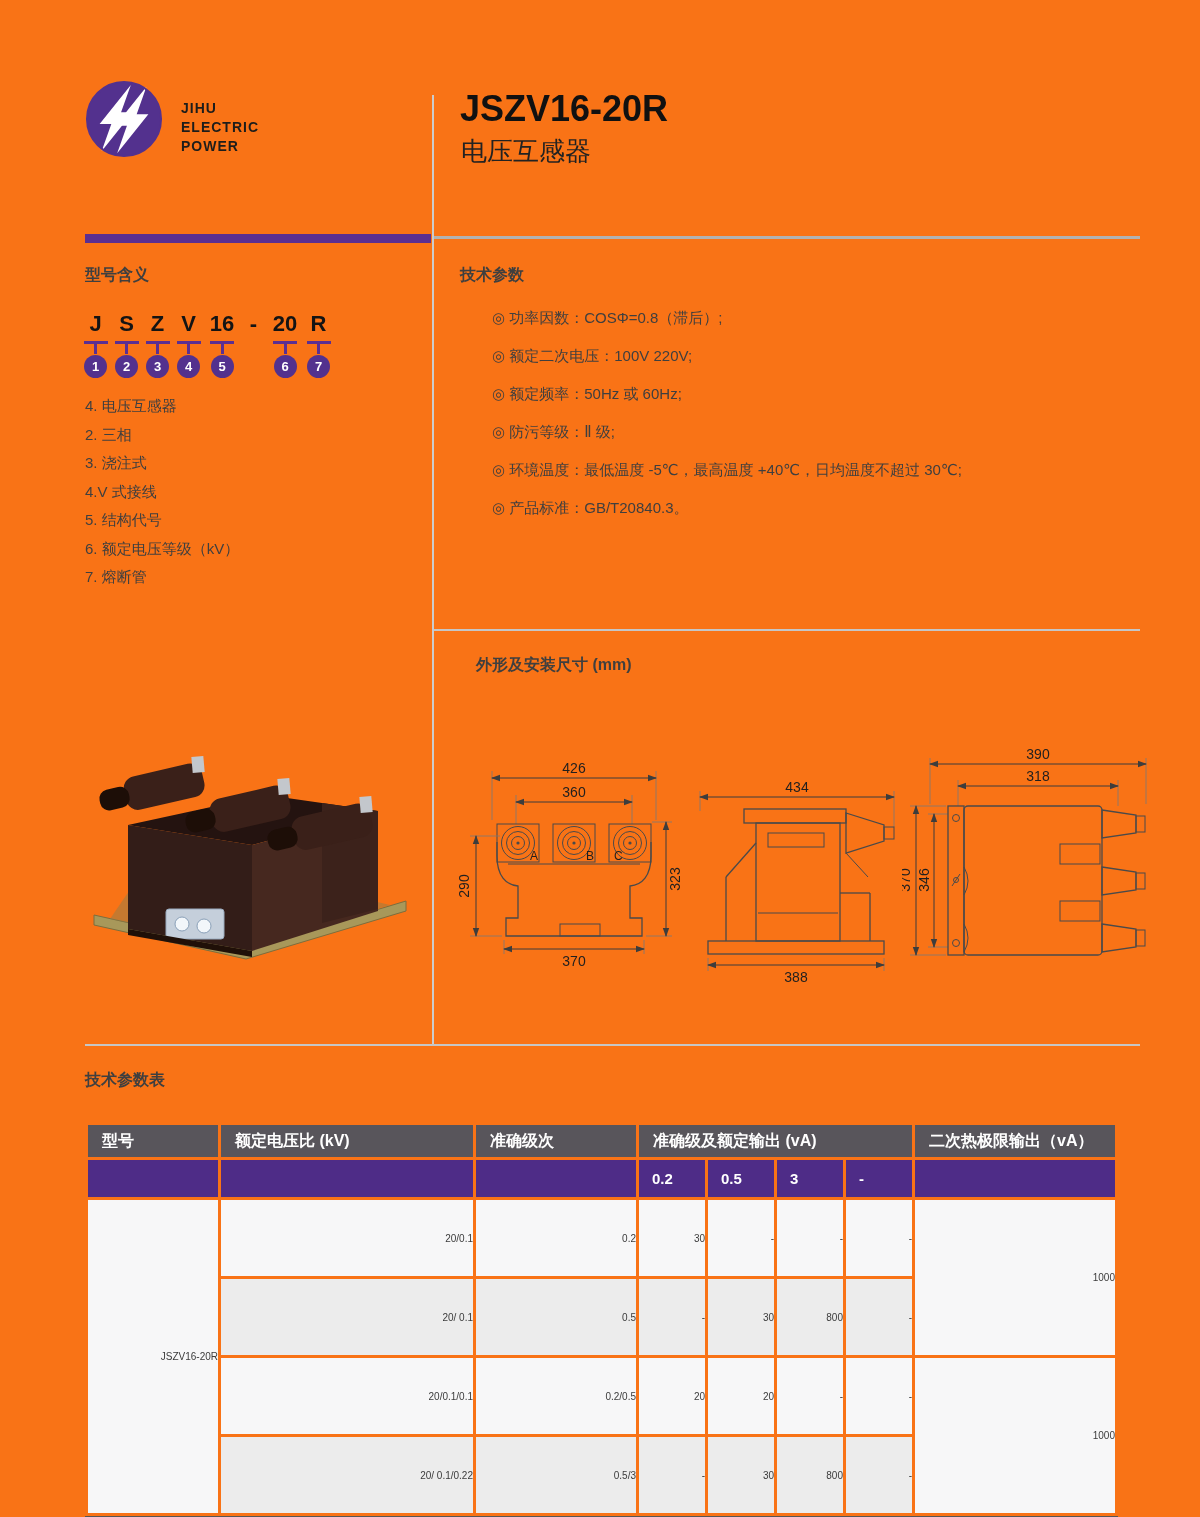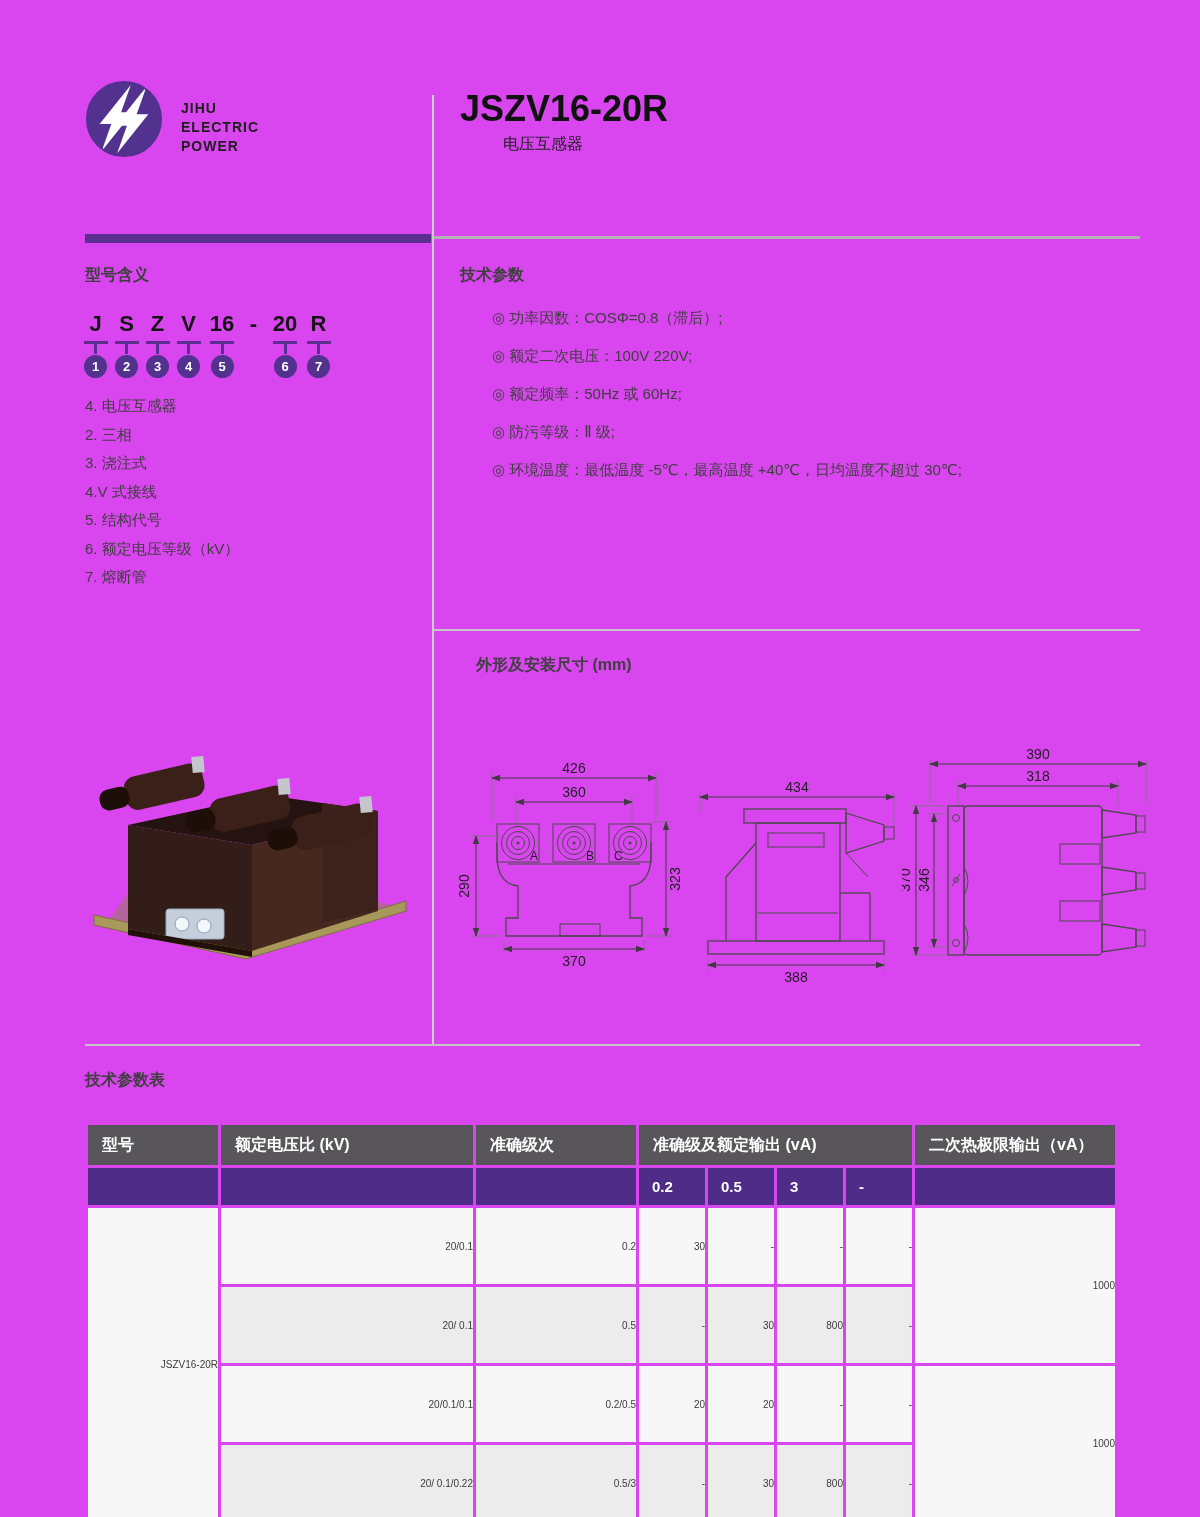--- a/index.html
+++ b/index.html
@@ -1,25 +1,25 @@
 <!DOCTYPE html>
 <html><head>
 <meta charset="utf-8">
 <style>
   html,body{margin:0;padding:0;background:#ffffff;}
-  .page{position:relative;width:1200px;height:1517px;background:#d946ef;overflow:hidden;
+  .page{position:relative;width:1200px;height:1517px;background:#f97316;overflow:hidden;
         font-family:"Liberation Sans","DejaVu Sans",sans-serif;color:#3b3b3b;}
   .abs{position:absolute;}
 
   
   .logo-mark{left:85px;top:80px;width:78px;height:78px;}
   .logo-text{left:181px;top:99px;font-size:14px;font-weight:700;letter-spacing:1px;
              line-height:19px;color:#1d1d1b;}
   .title-model{left:460px;top:88px;font-size:36px;font-weight:800;color:#111;letter-spacing:0;}
-  .title-product{left:461px;top:134px;font-size:16px;color:#222;margin-left:42px;}
+  .title-product{left:461px;top:134px;font-size:26px;color:#222;}
 
   .vline{left:432px;top:95px;width:2px;height:950px;background:#cccccc;}
   .purple-bar{left:85px;top:234px;width:346px;height:9px;background:#5b2f91;}
   .hline-top-right{left:434px;top:236px;width:706px;height:3px;background:#b2b2b2;}
   .hline-mid-right{left:434px;top:629px;width:706px;height:2px;background:#c6c6c6;}
   .hline-bottom{left:85px;top:1044px;width:1055px;height:2px;background:#c6c6c6;}
 
   .section-heading{font-size:16px;font-weight:700;color:#3f3f3f;}
   .h-model{left:85px;top:265px;}
   .h-tech{left:460px;top:265px;}
@@ -53,21 +53,21 @@
   .ext{stroke:#787878;stroke-width:0.8;fill:none;}
   .dim{stroke:#3d3d3d;stroke-width:1;fill:none;}
   .dimtxt{font:14px "Liberation Sans",sans-serif;fill:#1f1f1f;}
   .abclbl{font:12px "Liberation Sans",sans-serif;fill:#1f1f1f;}
 
   
   .table-wrap{left:85px;top:1122px;width:1033px;border-bottom:3px solid #565656;}
   table{border-collapse:separate;border-spacing:3px;table-layout:fixed;width:1033px;}
   th,td{margin:0;overflow:hidden;white-space:nowrap;}
   .th1{background:#58555b;color:#fff;font-size:16px;font-weight:700;text-align:left;
-       padding:0 0 0 14px;height:40px;}
+       padding:0 0 0 14px;height:32px;}
   .th2{background:#4e2c87;color:#fff;font-size:15px;font-weight:700;text-align:left;
        padding:0 0 0 13px;height:37px;}
   td{font-size:10px;color:#3b3b3b;text-align:right;padding:0 0 0 13px;height:76px;}
   .bgA{background:#f7f7f8;}
   .bgB{background:#ececec;}
 </style>
 </head>
 <body>
 
 <div class="page">
@@ -156,20 +156,21 @@
     <div>7. 熔断管</div>
   </div>
 
   <div class="abs section-heading h-tech">技术参数</div>
   <div class="abs tp-list">
     <div>◎ 功率因数：COSΦ=0.8（滞后）;</div>
     <div>◎ 额定二次电压：100V 220V;</div>
     <div>◎ 额定频率：50Hz 或 60Hz;</div>
     <div>◎ 防污等级：Ⅱ 级;</div>
     <div>◎ 环境温度：最低温度 -5℃，最高温度 +40℃，日均温度不超过 30℃;</div>
+    <div>◎ 产品标准：GB/T20840.3。</div>
   </div>
 
   <div class="abs section-heading h-dims">外形及安装尺寸 (mm)</div>
 
   <svg class="abs photo" width="360" height="250" viewBox="0 0 360 250">
     <polygon points="24,192 176,226 336,178 336,168 176,216 24,182" fill="#a8985a" stroke="#7c6e3e" stroke-width="1"></polygon>
     <polygon points="40,186 176,214 320,172 210,146 70,142" fill="#8f8049" opacity="0.5"></polygon>
     <polygon points="58,92 182,112 308,78 196,62" fill="#241310"></polygon>
     <polygon points="58,92 58,196 182,218 182,112" fill="#331d18"></polygon>
     <polygon points="182,112 182,218 308,178 308,78" fill="#46281f"></polygon>

